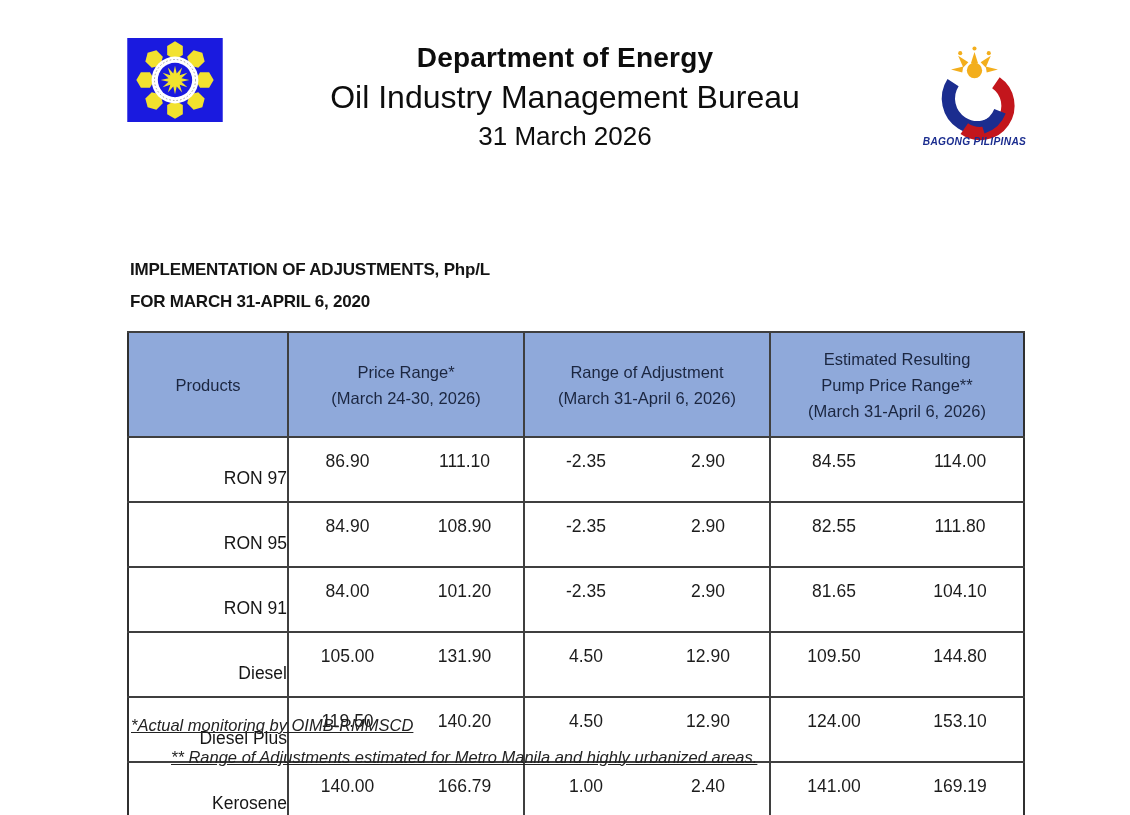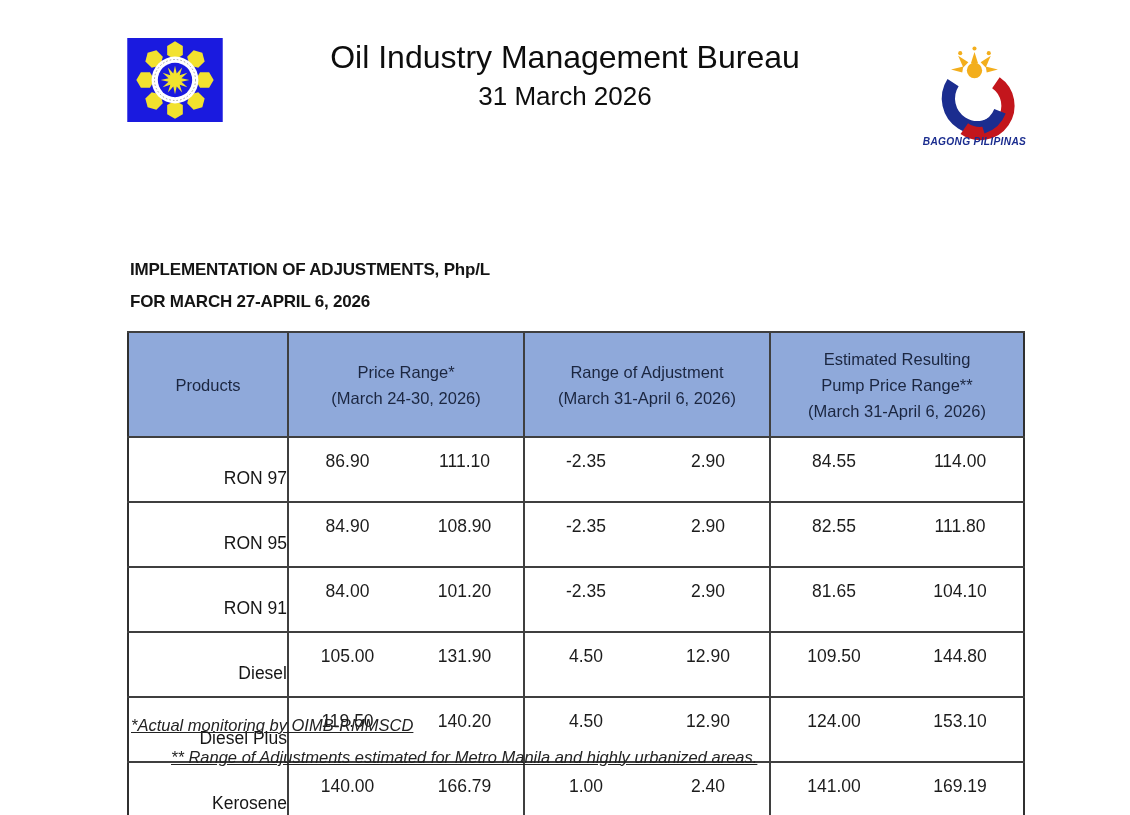--- a/index.html
+++ b/index.html
@@ -81,20 +81,21 @@
     <polygon transform="rotate(270) translate(31,0)" points="9.5,0 4.75,8.2 -4.75,8.2 -9.5,0 -4.75,-8.2 4.75,-8.2"></polygon>
     <polygon transform="rotate(315) translate(31,0)" points="9.5,0 4.75,8.2 -4.75,8.2 -9.5,0 -4.75,-8.2 4.75,-8.2"></polygon>
     <circle r="24.5" fill="#ffffff"></circle>
     <circle r="21.5" fill="none" stroke="#9a9a9a" stroke-width="1" stroke-dasharray="1.6 2.2"></circle>
     <circle r="18" fill="var(--doe-logo-blue, #1a1adf)"></circle>
     <polygon points="15,0 6.8,-1.8 13,-7.5 4.9,-4.9 7.5,-13 1.8,-6.8 0,-15 -1.8,-6.8 -7.5,-13 -4.9,-4.9 -13,-7.5 -6.8,-1.8 -15,0 -6.8,1.8 -13,7.5 -4.9,4.9 -7.5,13 -1.8,6.8 0,15 1.8,6.8 7.5,13 4.9,4.9 13,7.5 6.8,1.8"></polygon>
   </g>
 </svg>
 
 <div class="center-head">
+  <div class="dept">Department of Energy</div>
   <div class="bureau">Oil Industry Management Bureau</div>
   <div class="date">31 March 2026</div>
 </div>
 
 <svg class="bp-logo" viewBox="0 0 115 100" xmlns="http://www.w3.org/2000/svg">
   <g fill="var(--bagong-yellow, #f3ae1c)">
     <polygon points="57,6 53.5,17 60.5,17"></polygon>
     <polygon points="41,9.5 51,16 46,21"></polygon>
     <polygon points="73,9.5 63,16 68,21"></polygon>
     <polygon points="34,23 46,20 45,26"></polygon>
@@ -107,21 +108,21 @@
   <g fill="none" stroke-linecap="butt">
     <path d="M 36,36 A 27 27 0 1 0 84,67" stroke="var(--bagong-blue, #1b2d8f)" stroke-width="13"></path>
     <path d="M 78,36 A 27 27 0 1 1 47,81" stroke="var(--bagong-red, #c3161c)" stroke-width="13"></path>
     <path d="M 82,64 A 27 27 0 0 1 65,80" stroke="var(--bagong-blue, #1b2d8f)" stroke-width="12"></path>
   </g>
   <text x="57" y="97" text-anchor="middle" font-size="10" font-weight="bold" font-style="italic" letter-spacing="0.3" fill="var(--bagong-blue, #1b2d8f)" font-family="Liberation Sans, sans-serif">BAGONG PILIPINAS</text>
 </svg>
 
 <div class="section-title">
   <div>IMPLEMENTATION OF ADJUSTMENTS, Php/L</div>
-  <div>FOR MARCH 27-APRIL 6, 2026</div>
+  <div>FOR MARCH 31-APRIL 6, 2020</div>
 </div>
 
 <table class="price-table">
   <colgroup>
     <col style="width:160px">
     <col style="width:118px">
       <col style="width:118px">
     <col style="width:123px">
       <col style="width:123px">
     <col style="width:127px">

